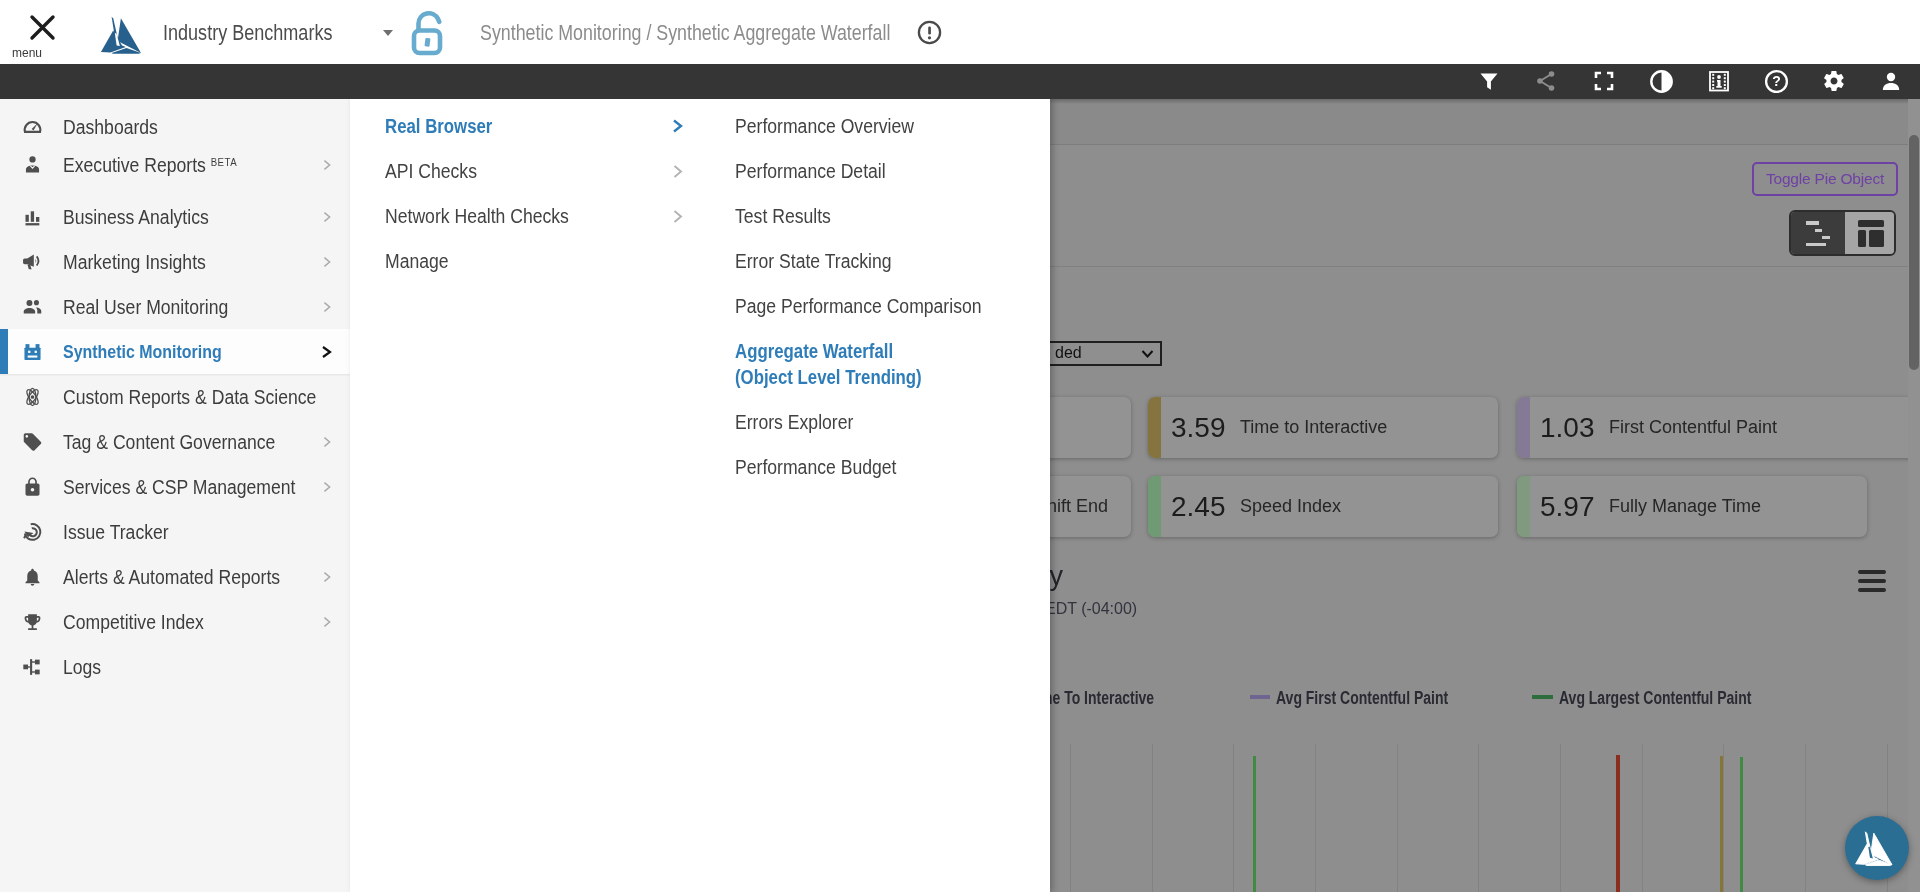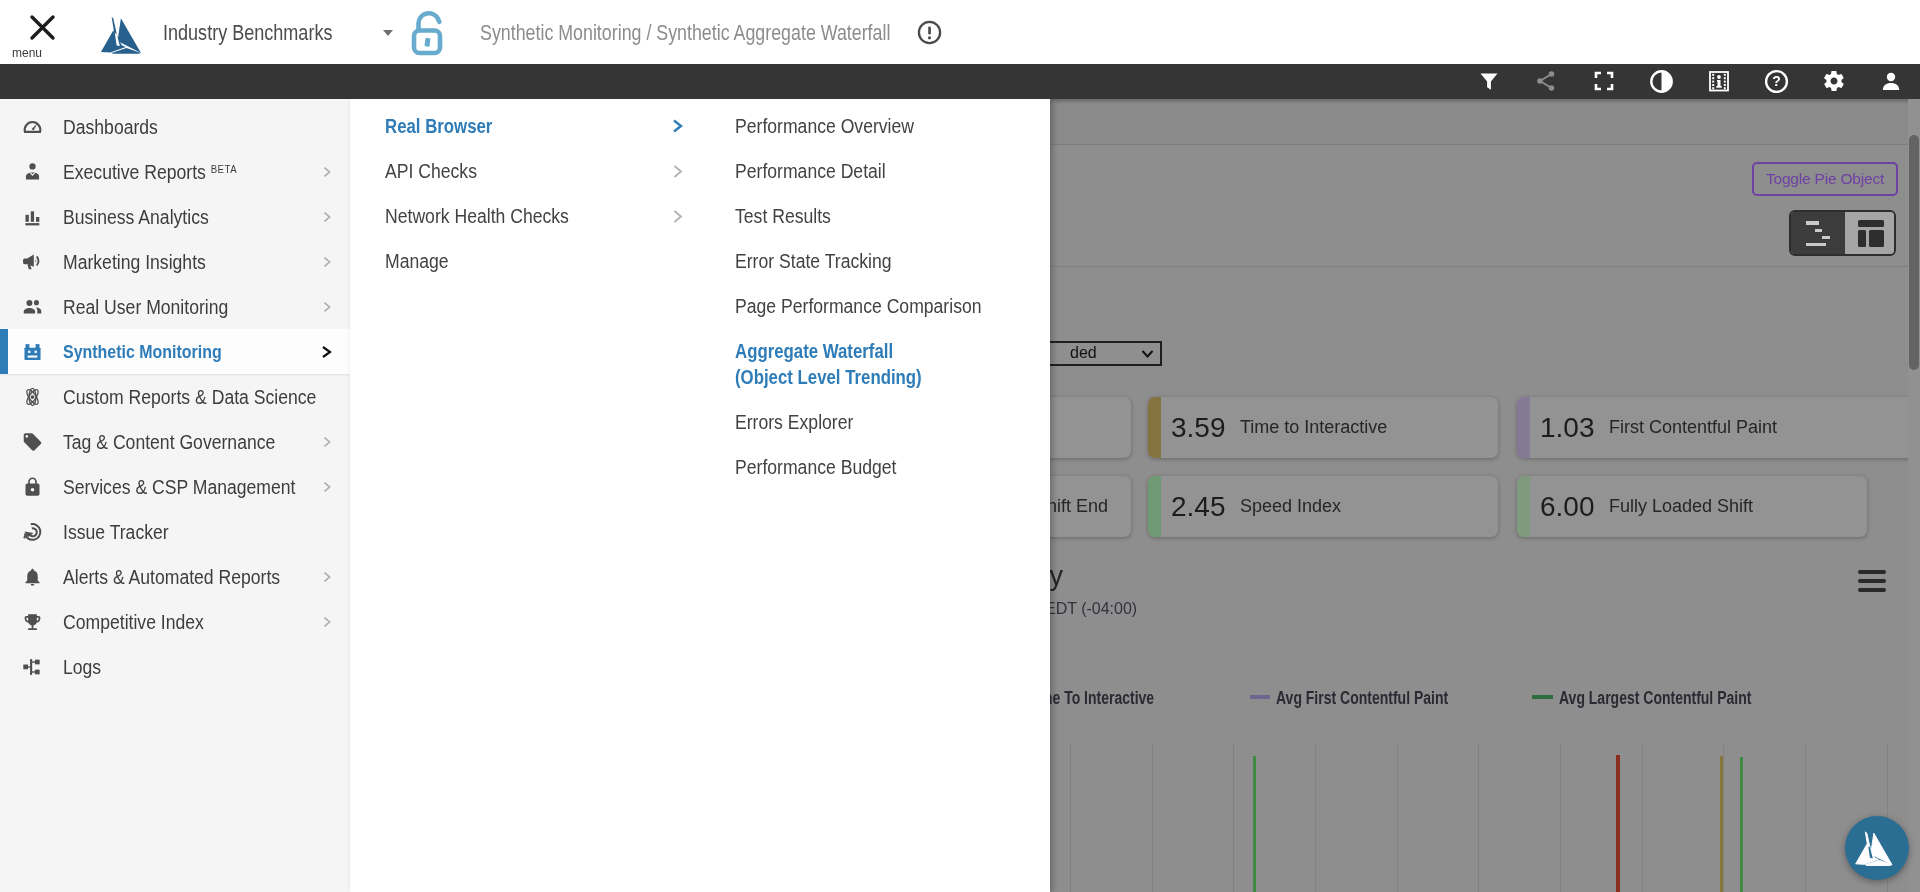--- a/index.html
+++ b/index.html
@@ -47,21 +47,21 @@
     </div>
     <div class="abs" style="left:54px;top:0;width:53px;height:42px;background:#a5a5a5">
       <div class="abs" style="left:13px;top:8px;width:26px;height:6.5px;background:#2e2e2e;border-radius:1.5px"></div>
       <div class="abs" style="left:13px;top:18px;width:7.5px;height:17px;background:#2e2e2e;border-radius:1.5px"></div>
       <div class="abs" style="left:24px;top:18px;width:15px;height:17px;background:#2e2e2e;border-radius:1.5px"></div>
     </div>
   </div>
   <div class="abs" style="left:0;top:167px;width:1920px;height:1px;background:#808080"></div>
 
   <div class="abs" style="left:1008px;top:242px;width:154px;height:25px;border:2px solid #1f1f1f;background:#8f8f8f">
-    <div class="abs" style="left:60px;top:1px;font-size:16px;color:#111">ded</div>
+    <div class="abs" style="left:45px;top:1px;font-size:16px;color:#111">ded</div>
     <svg class="abs" style="left:131px;top:6px" width="13" height="10" viewBox="0 0 13 10">
         <path d="M1.5 2 L6.5 7.5 L11.5 2" fill="none" stroke="#111" stroke-width="2"></path>
       </svg>
   </div>
 
   <div class="card" style="left:920px;top:298px;width:211px"></div>
   <div class="card" style="left:1148px;top:298px;width:350px">
     <div class="accent" style="background:#867440"></div>
     <div class="cnum">3.59</div>
       <div class="clab">Time to Interactive</div>
@@ -74,22 +74,22 @@
   <div class="card" style="left:920px;top:377px;width:211px">
     <div class="abs" style="left:115px;top:20px;font-size:18px;color:#262626;white-space:nowrap">Shift End</div>
   </div>
   <div class="card" style="left:1148px;top:377px;width:350px">
     <div class="accent" style="background:#6f9a74"></div>
     <div class="cnum">2.45</div>
       <div class="clab">Speed Index</div>
   </div>
   <div class="card" style="left:1517px;top:377px;width:350px">
     <div class="accent" style="background:#7f9a7e"></div>
-    <div class="cnum">6.00</div>
-      <div class="clab">Fully Loaded Shift</div>
+    <div class="cnum">5.97</div>
+      <div class="clab">Fully Manage Time</div>
   </div>
 
   <div class="abs" style="left:1036px;top:462px;font-size:27px;color:#232329">ity</div>
   <div class="abs" style="left:1045px;top:501px;font-size:16px;color:#31343d">EDT (-04:00)</div>
 
   <div class="abs" style="left:1858px;top:471px;width:28px;height:4px;background:#2a2a2a;border-radius:2px"></div>
   <div class="abs" style="left:1858px;top:480px;width:28px;height:4px;background:#2a2a2a;border-radius:2px"></div>
   <div class="abs" style="left:1858px;top:489px;width:28px;height:4px;background:#2a2a2a;border-radius:2px"></div>
 
   <div class="abs" style="left:998px;top:589px;font-size:17.5px;font-weight:bold;color:#2a2a33;white-space:nowrap;transform:scaleX(0.80);transform-origin:left center">Avg Time To Interactive</div>
@@ -223,21 +223,21 @@
 <div id="panel1">
 
   <div class="m1row" style="top:5px">
     <svg class="m1ico" viewBox="0 0 24 24">
       <path d="M3.4 17.5 a8.9 8.9 0 1 1 17.2 0 z" fill="none" stroke="#4f4f4f" stroke-width="2.5"></path>
       <path d="M11 14.2 L17.8 7.6 L13.2 16.0 z" fill="#4f4f4f"></path>
     </svg>
     <div class="m1txt">Dashboards</div>
   </div>
 
-  <div class="m1row" style="top:50px">
+  <div class="m1row" style="top:43px">
     <svg class="m1ico" viewBox="0 0 24 24" fill="#4f4f4f">
       <circle cx="12" cy="5.6" r="3.6"></circle>
       <path d="M4.5 20.5 v-3.2 c0-3 3.8-4.6 7.5-4.6 s7.5 1.6 7.5 4.6 v3.2 z"></path>
       <path d="M12 12.7 l-2.2 2.2 1.4 1.2 -1 4.4 h3.6 l-1-4.4 1.4-1.2 z" fill="#f5f5f5" opacity="0"></path>
       <path d="M9.6 12.9 l2.4 2.6 2.4-2.6" fill="none" stroke="#f5f5f5" stroke-width="1.3"></path>
       <path d="M12 15.5 l-0.9 1.1 0.5 3.9 h0.8 l0.5-3.9 z" fill="#f5f5f5" opacity="0.0"></path>
     </svg>
     <div class="m1txt">Executive Reports <span style="font-size:11px;position:relative;top:-6px;letter-spacing:0.5px">BETA</span></div>
     <svg class="chev" viewBox="0 0 12 14">
         <path d="M3 2 L9 7 L3 12" fill="none" stroke="#ababab" stroke-width="1.8"></path>

